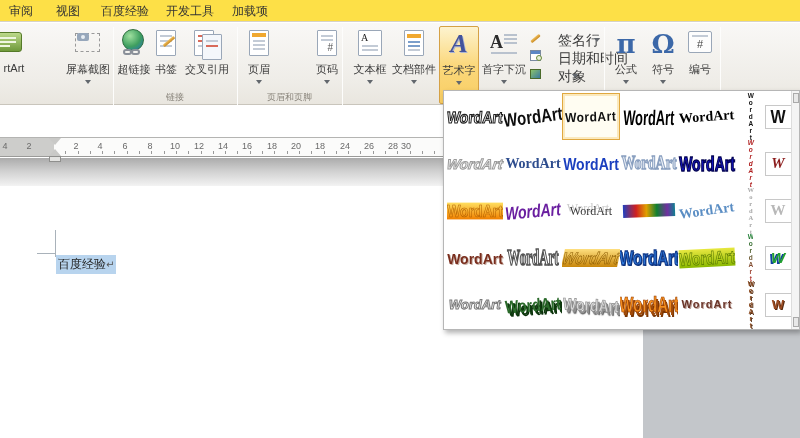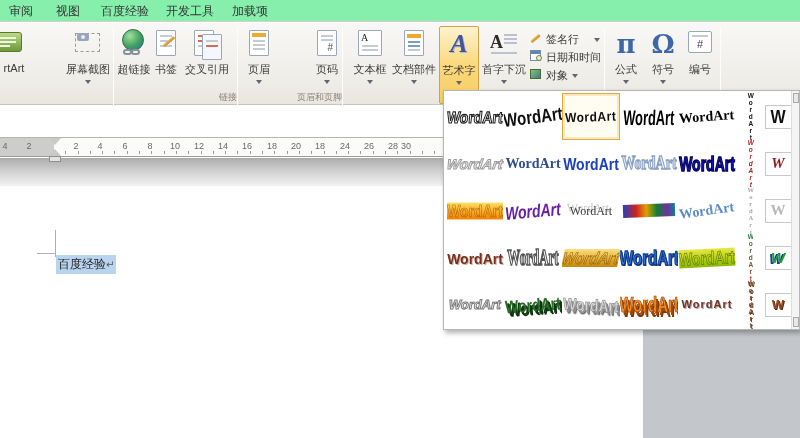--- a/index.html
+++ b/index.html
@@ -1,34 +1,34 @@
 <!DOCTYPE html>
 <html><head>
 <meta charset="utf-8">
 <style>
   * { margin:0; padding:0; box-sizing:border-box; }
   html,body { background:#fff; }
   body { font-family:"Liberation Sans","DejaVu Sans",sans-serif; }
   #stage { position:relative; width:800px; height:438px; overflow:hidden; background:#fff; }
 
   
-  .tabbar { position:absolute; left:0; top:0; width:800px; height:22px; background:#86efac; border-bottom:1px solid #d6d2c8; }
+  .tabbar { position:absolute; left:0; top:0; width:800px; height:22px; background:#fde047; border-bottom:1px solid #d6d2c8; }
   .tab { position:absolute; top:0; height:22px; line-height:22px; font-size:12px; color:#333; text-align:center; cursor:pointer; }
 
   
   .ribbon { position:absolute; left:0; top:23px; width:800px; height:82px; background:linear-gradient(#f9f8f6,#efede8 70%,#e9e6df); border-bottom:1px solid #c9c5bc; }
   .vsep { position:absolute; top:4px; height:92px; width:1px; background:#d8d4ca; border-right:1px solid #fdfdfc; }
-  .grouplabel { position:absolute; top:68px; height:12px; font-size:9px; color:#8a857c; text-align:right; }
+  .grouplabel { position:absolute; top:68px; height:12px; font-size:9px; color:#8a857c; text-align:center; }
   .bigbtn { position:absolute; top:3px; height:78px; text-align:center; cursor:pointer; }
   .bigbtn .lbl { position:absolute; top:36px; left:-8px; right:-8px; font-size:11px; color:#3b3b3b; white-space:nowrap; }
   .bigbtn.hl { background:linear-gradient(#fdf3cf,#fbd87c 50%,#f8cd62); border:1px solid #d5a145; border-radius:2px; }
   .dna { position:absolute; left:50%; margin-left:-3px; top:54px; width:0; height:0; border-left:3px solid transparent; border-right:3px solid transparent; border-top:4px solid #62676d; }
   .icon32 { position:absolute; top:2px; left:50%; width:32px; height:32px; margin-left:-16px; }
   .smallbtn { position:absolute; left:528px; width:78px; height:16px; text-align:left; cursor:pointer; }
-  .smallbtn .slbl { position:absolute; left:18px; top:2px; font-size:11px; color:#3b3b3b; white-space:nowrap; }
+  .smallbtn .slbl { position:absolute; left:30px; top:2px; font-size:14px; color:#3b3b3b; white-space:nowrap; }
   .smallbtn .sdna { position:absolute; top:8px; width:0; height:0; border-left:3px solid transparent; border-right:3px solid transparent; border-top:4px solid #62676d; }
 
   
   .pgicon { position:absolute; left:6px; top:2px; width:20px; height:26px; background:#fff; border:1px solid #9aa7b8; border-radius:1px; }
   .pgline { position:absolute; left:3px; right:3px; height:2px; background:#c3cbd6; }
   .orangebar { position:absolute; left:2px; right:2px; height:4px; background:#f0a830; }
 
   
   .bar { position:absolute; bottom:3px; width:6px; }
   .cam-box { position:absolute; left:3px; top:5px; width:25px; height:19px; border:1px dashed #9a9a9a; }

